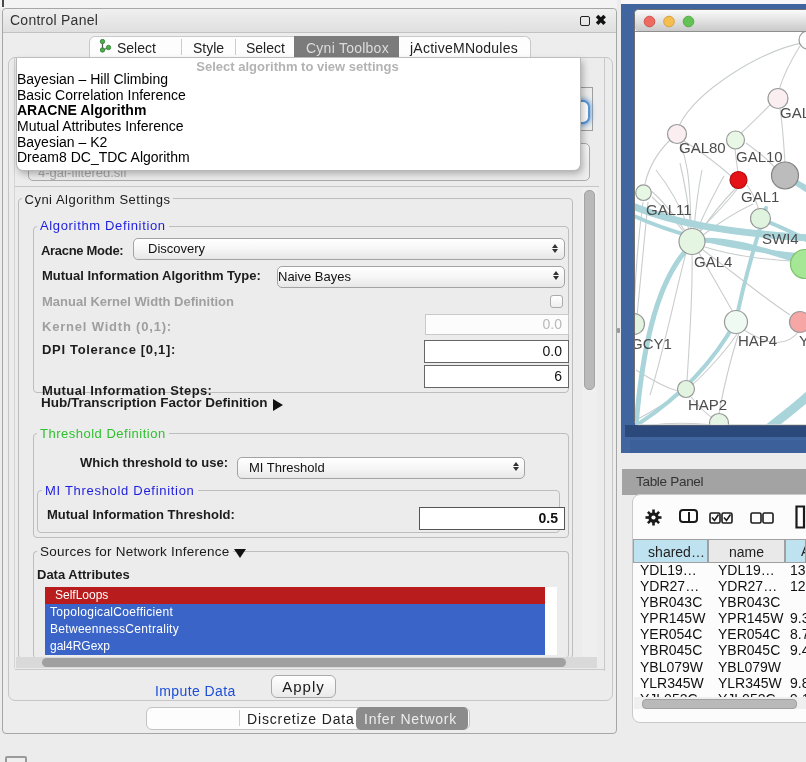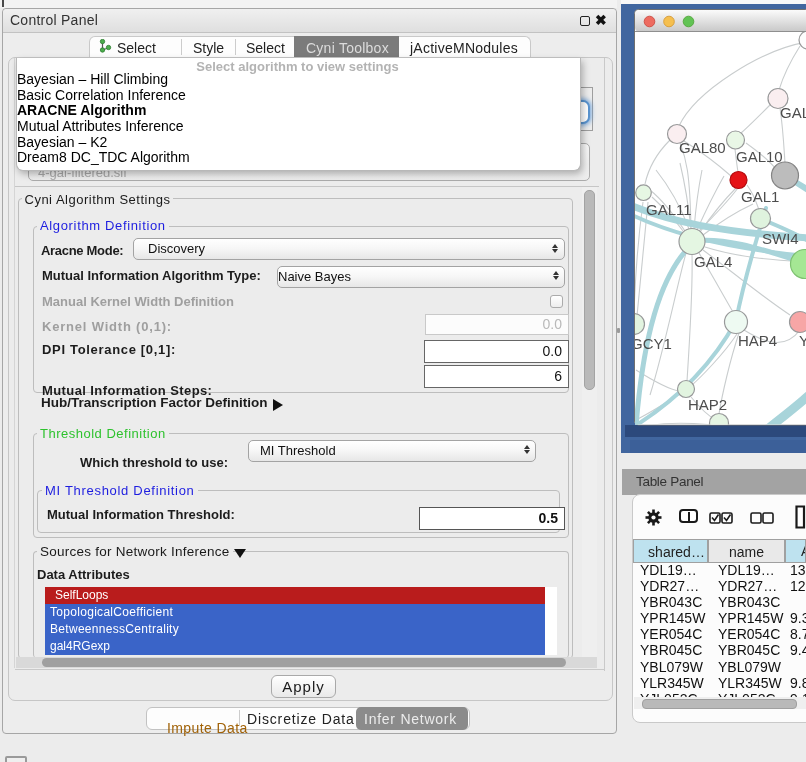--- a/index.html
+++ b/index.html
@@ -240,21 +240,21 @@
      border:1px solid #666;padding-right:6px;">6</div>
 
 <div class="lb" style="left:41px;top:396px;font-size:13.5px;">Hub/Transcription Factor Definition</div>
 <div class="a" style="left:273px;top:399px;width:0;height:0;border-left:10px solid #111;
      border-top:6.5px solid transparent;border-bottom:6.5px solid transparent;"></div>
 
 <div class="grp" style="left:33px;top:433px;width:534px;height:103px;"></div>
 <div class="gt" style="left:37px;top:427px;color:#2ec22e;letter-spacing:0.5px;">Threshold Definition</div>
 
 <div class="lb" style="left:80px;top:456px;">Which threshold to use:</div>
-<div class="combo" style="left:237px;top:440px;width:286px;height:20px;line-height:20px;margin-left:11px;">
+<div class="combo" style="left:237px;top:457px;width:286px;height:20px;line-height:20px;">
   <span style="margin-left:11px;">MI Threshold</span>
   <div class="arrows" style="right:4px;top:2px;">
       <span class="aru"></span>
       <span class="ard"></span>
     </div></div>
 
 <div class="grp" style="left:37px;top:490px;width:521px;height:41px;"></div>
 <div class="gt" style="left:42px;top:484px;color:#1d1de0;letter-spacing:0.7px;">MI Threshold Definition</div>
 <div class="lb" style="left:47px;top:508px;">Mutual Information Threshold:</div>
 <div class="field" style="left:419px;top:507px;width:138px;height:21px;line-height:21px;
@@ -288,21 +288,21 @@
 <div class="a" style="left:271px;top:675px;width:63px;height:21px;border:1px solid #a9a9a9;
      border-radius:6px;background:linear-gradient(#fff,#e9e9e9);
      font:15px 'Liberation Sans',sans-serif;color:#1a1a1a;text-align:center;
      line-height:21px;letter-spacing:1px;">Apply</div>
 
 <div class="a" style="left:146px;top:707px;width:322px;height:21px;background:#fdfdfd;
      border:1px solid #c2c2c2;border-radius:6px;"></div>
 <div class="a" style="left:239px;top:710px;width:1px;height:16px;background:#ccc;"></div>
 <div class="a" style="left:356px;top:707px;width:112px;height:23px;background:#8b8b8b;
      border-radius:5px;"></div>
-<div class="a" style="left:155px;top:720px;font:14px 'Liberation Sans',sans-serif;color:#a16207;letter-spacing:0.4px;margin-left:12px;">Impute Data</div>
+<div class="a" style="left:155px;top:683px;font:14px 'Liberation Sans',sans-serif;color:#1d4ed8;letter-spacing:0.4px;">Impute Data</div>
 <div class="a" style="left:247px;top:711px;font:14px 'Liberation Sans',sans-serif;color:#222;letter-spacing:0.85px;">Discretize Data</div>
 <div class="a" style="left:364px;top:711px;font:14px 'Liberation Sans',sans-serif;color:#ececec;letter-spacing:0.75px;">Infer Network</div>
 
 <div class="a" style="left:5px;top:756px;width:18px;height:10px;border:2px solid #9a9a9a;
      border-radius:2px;background:#efefef;"></div>
 
 <div class="a" style="left:632px;top:494px;width:180px;height:227px;background:#fcfcfc;
      border:1px solid #c9c9c9;border-radius:8px;"></div>
 <svg class="a" style="left:644px;top:508px;" width="19" height="19" viewBox="0 0 19 19">
   <g fill="#1a1a1a">

